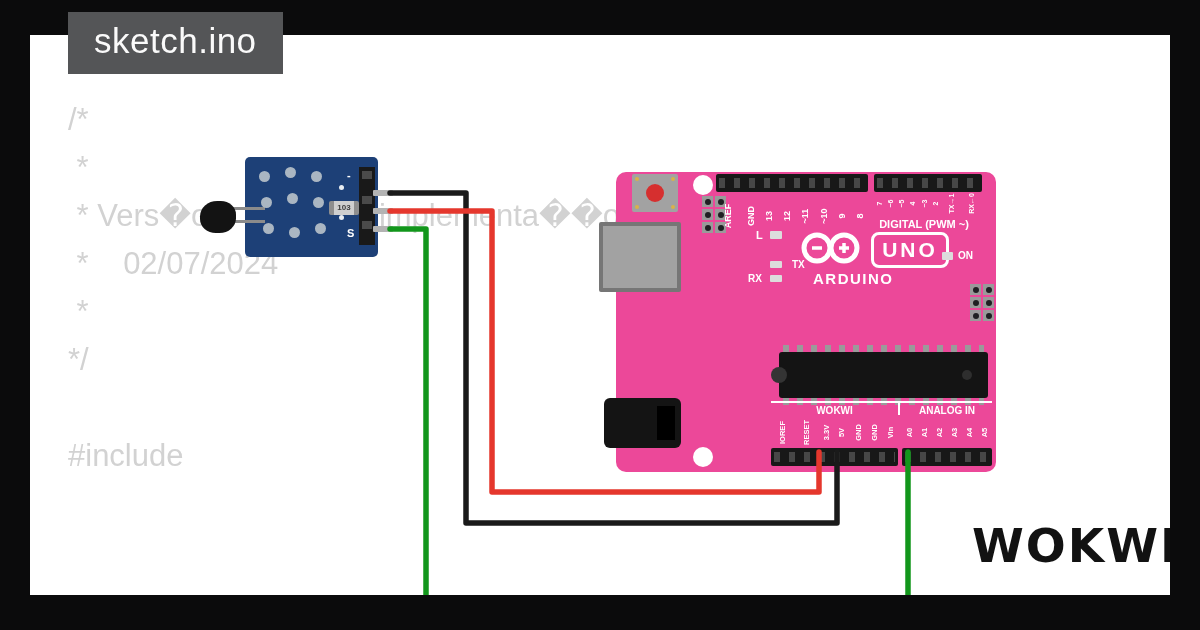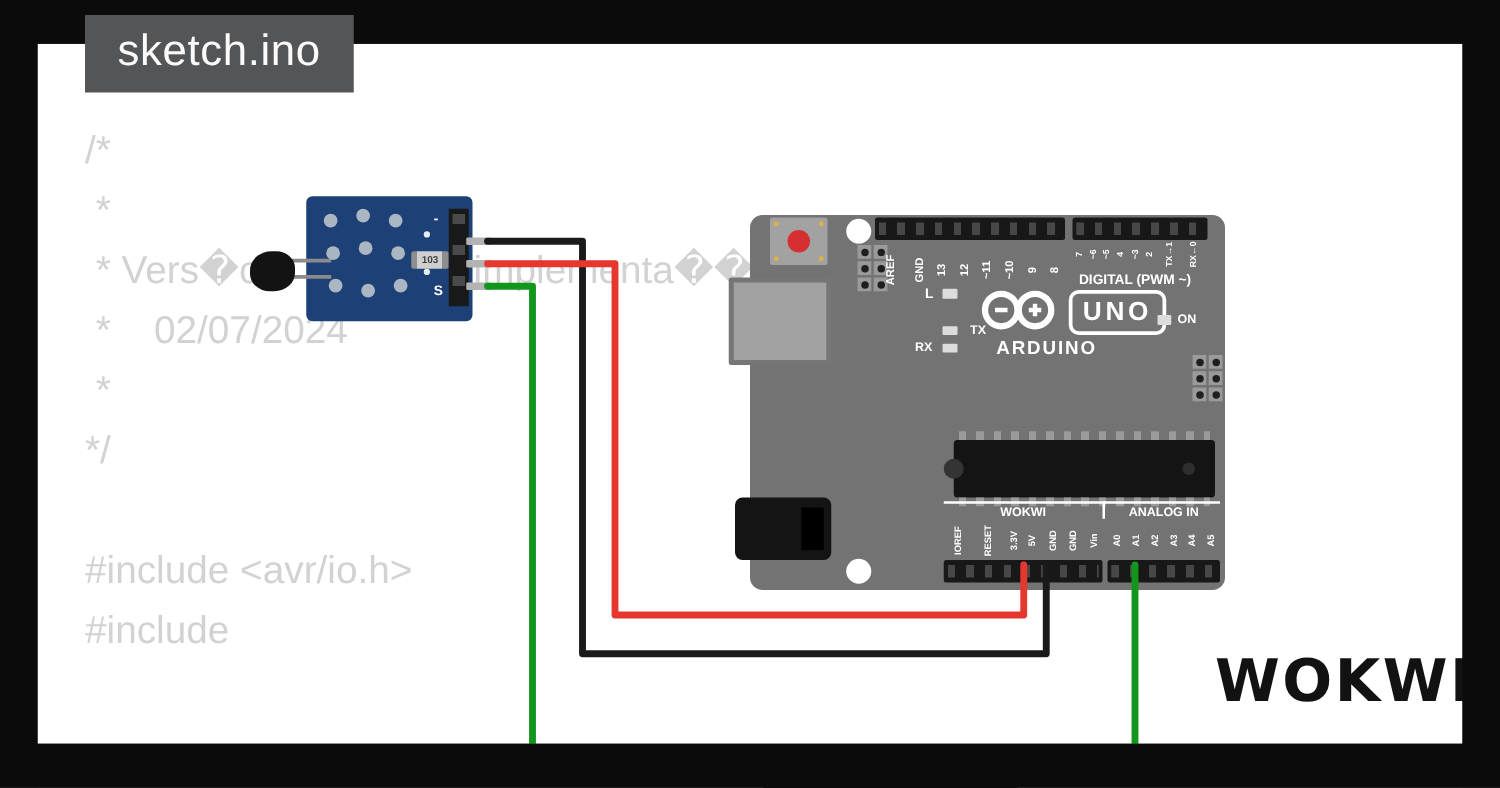--- a/index.html
+++ b/index.html
@@ -36,21 +36,21 @@
   .mod-header { position:absolute; left:114px; top:10px; width:16px; height:78px; background:#191919; }
   .mod-header::before { content:""; position:absolute; inset:4px 3px;
                         background:repeating-linear-gradient(180deg,#4a4a4a 0 8px,transparent 8px 25px); }
   .mod-pin { position:absolute; left:128px; width:20px; height:6px; background:#b3b3b3; border-radius:1px; }
   .resistor { position:absolute; left:84px; top:44px; width:30px; height:14px; border-radius:2px;
               background:linear-gradient(90deg,#8e8e8e 0 5px,#cfcfcf 5px 25px,#8e8e8e 25px 30px);
               font-size:8px; color:#3c3c3c; text-align:center; line-height:14px; font-weight:bold; }
   .mod-label { position:absolute; color:#fff; font-size:11px; font-weight:bold; }
 
   
-  .uno { position:absolute; left:600px; top:172px; width:380px; height:300px; background:#737373;
+  .uno { position:absolute; left:616px; top:172px; width:380px; height:300px; background:#ec4899;
          border-radius:10px; z-index:10; color:#fff; }
   .usb { position:absolute; left:-17px; top:50px; width:82px; height:70px; background:#a2a2a2;
          border:4px solid #767676; border-radius:2px; }
   .powerjack { position:absolute; left:-12px; top:226px; width:77px; height:50px; background:#141414;
                border-radius:6px; }
   .powerjack::after { content:""; position:absolute; right:6px; top:8px; width:18px; height:34px; background:#000; }
   .reset { position:absolute; left:16px; top:2px; width:46px; height:38px; background:#a2a2a2; border-radius:2px; }
   .reset-btn { position:absolute; left:14px; top:10px; width:18px; height:18px; border-radius:50%; background:#d62f2f; }
   .reset .gold { position:absolute; width:4px; height:4px; border-radius:50%; background:#d9b24a; }
   .hole { position:absolute; width:20px; height:20px; border-radius:50%; background:#ffffff; }
@@ -105,21 +105,20 @@
   <div class="page"></div>
 
   <div class="code">
     <div class="code-line">/*</div>
     <div class="code-line"> *</div>
     <div class="code-line"> * Vers�o c                 implementa��o</div>
     <div class="code-line"> *    02/07/2024</div>
     <div class="code-line"> *</div>
     <div class="code-line">*/</div>
     <div class="code-line"></div>
-    <div class="code-line">#include &lt;avr/io.h&gt;</div>
     <div class="code-line">#include</div>
   </div>
 
   <div class="module">
     <div class="thermistor"></div>
     <div class="therm-leg" style="top:50px;"></div>
     <div class="therm-leg" style="top:63px;"></div>
 
     <div class="pad" style="left:14px; top:14px;"></div>
     <div class="pad" style="left:40px; top:10px;"></div>

